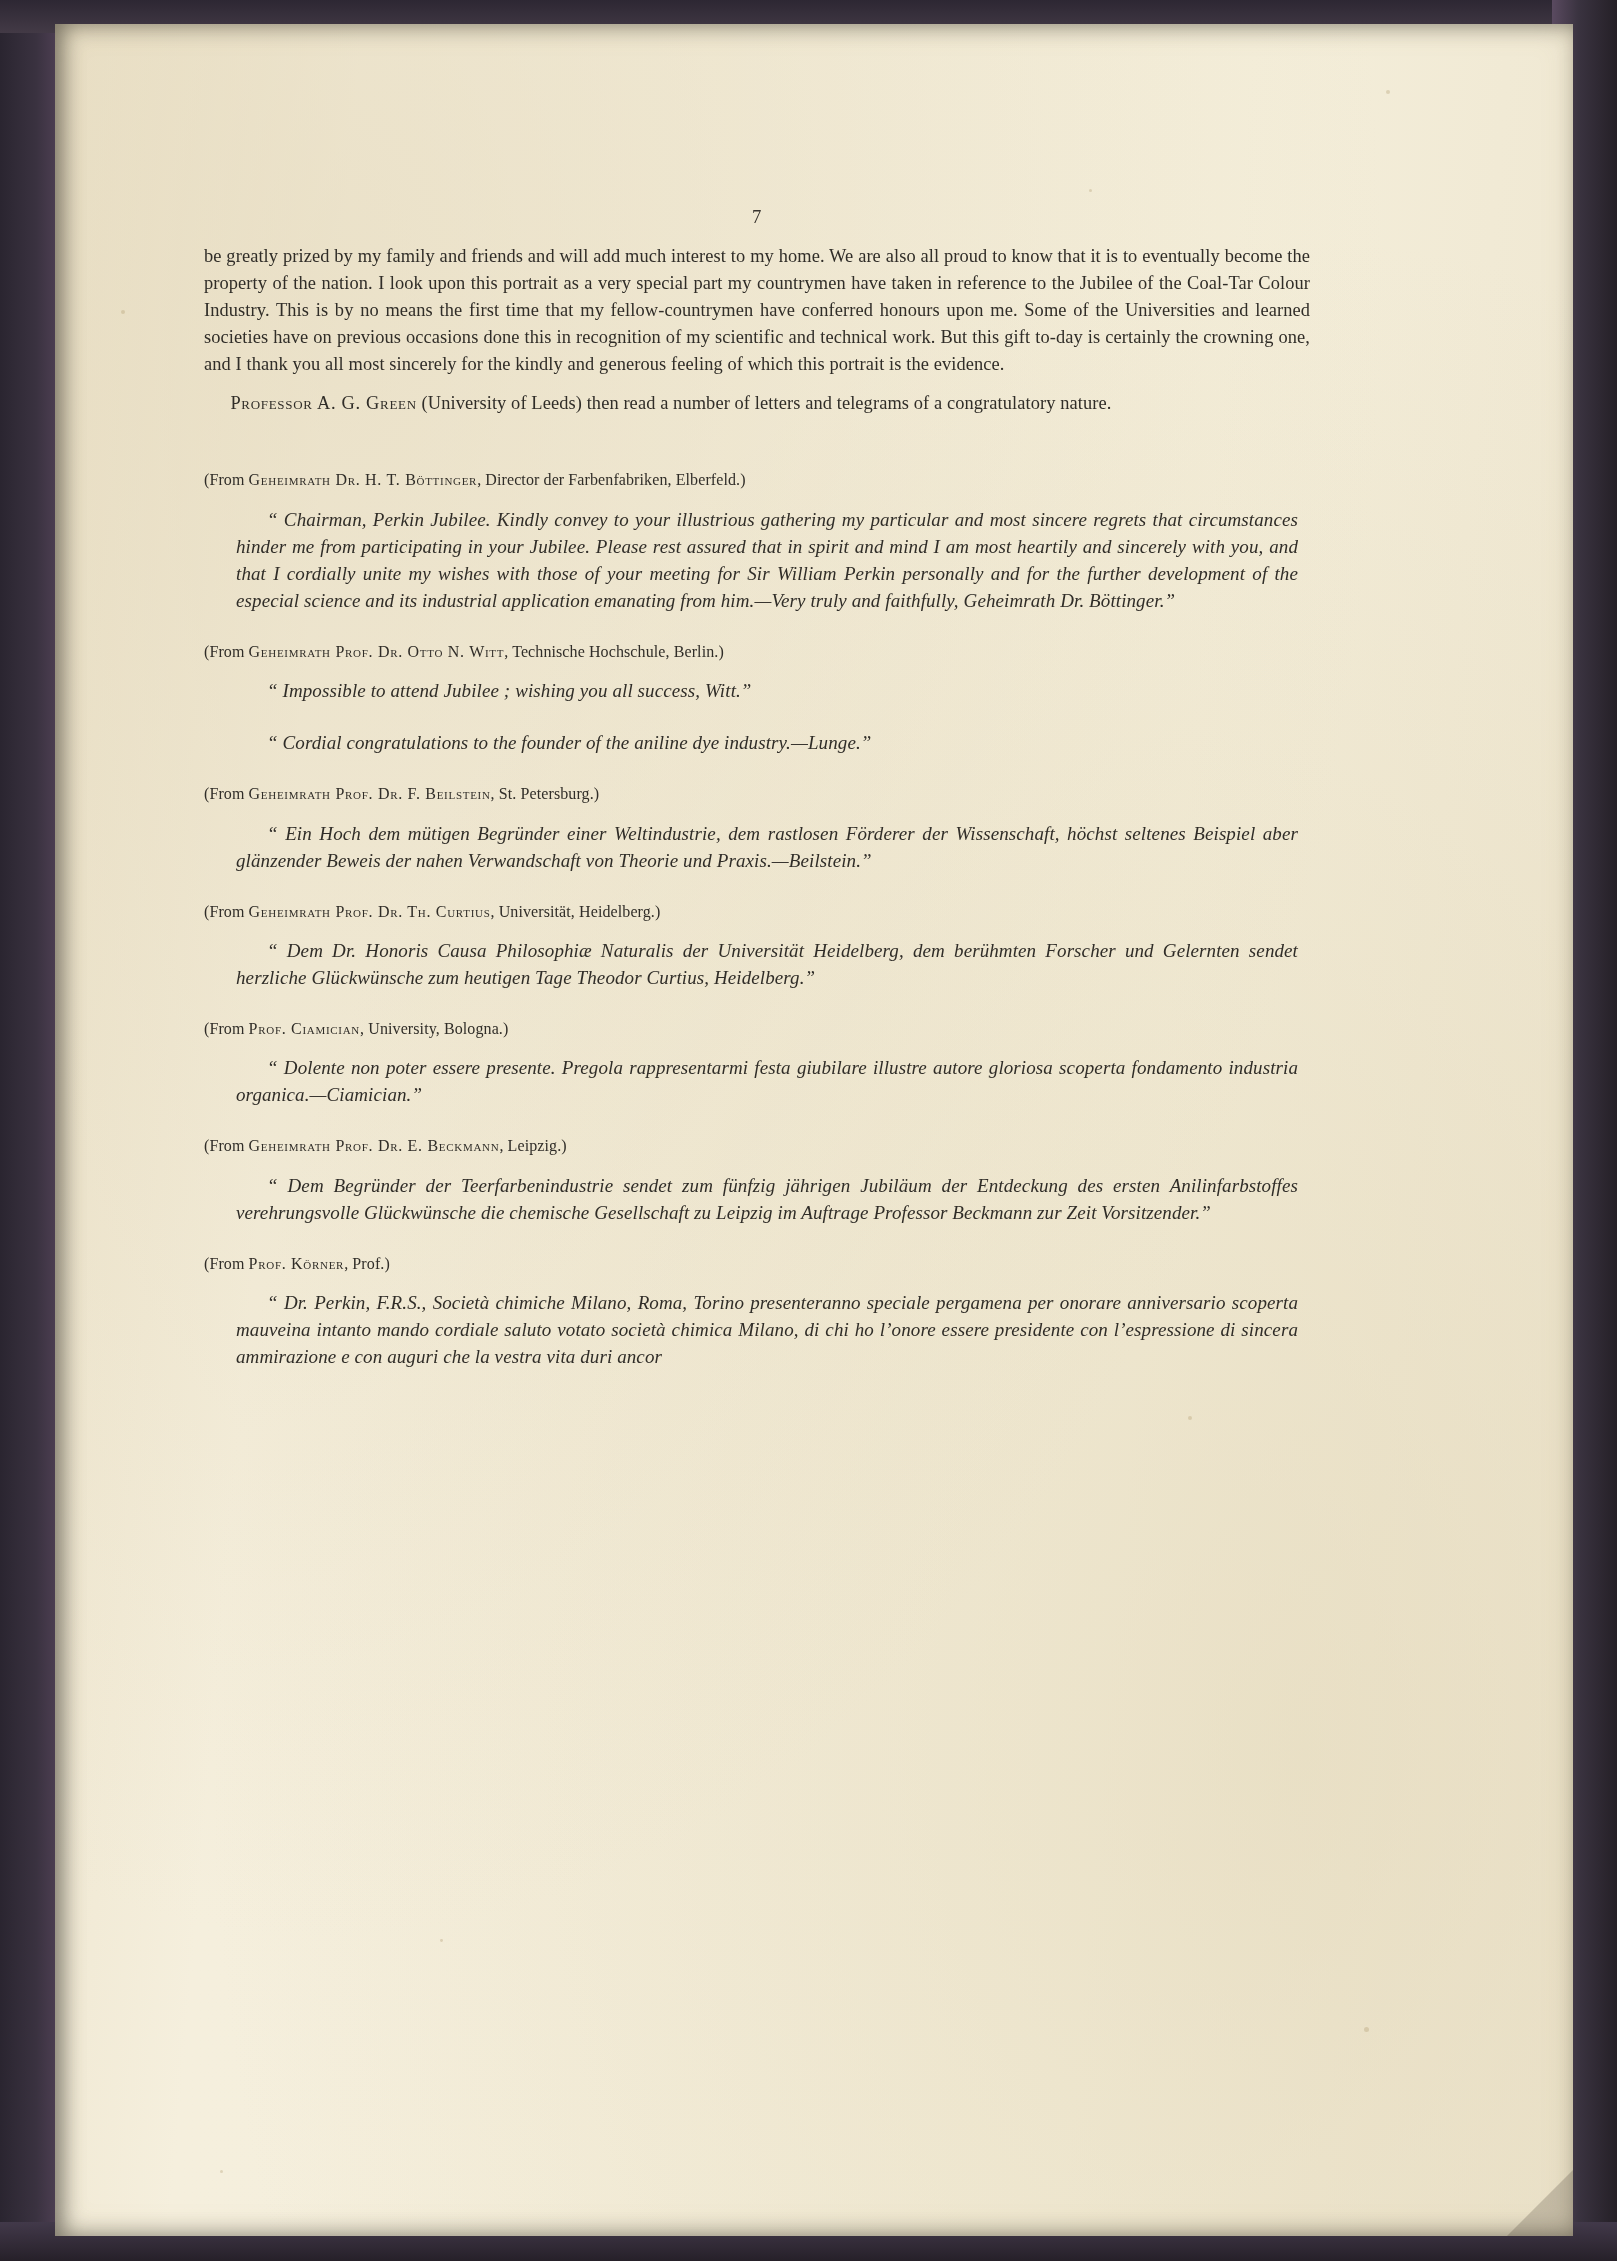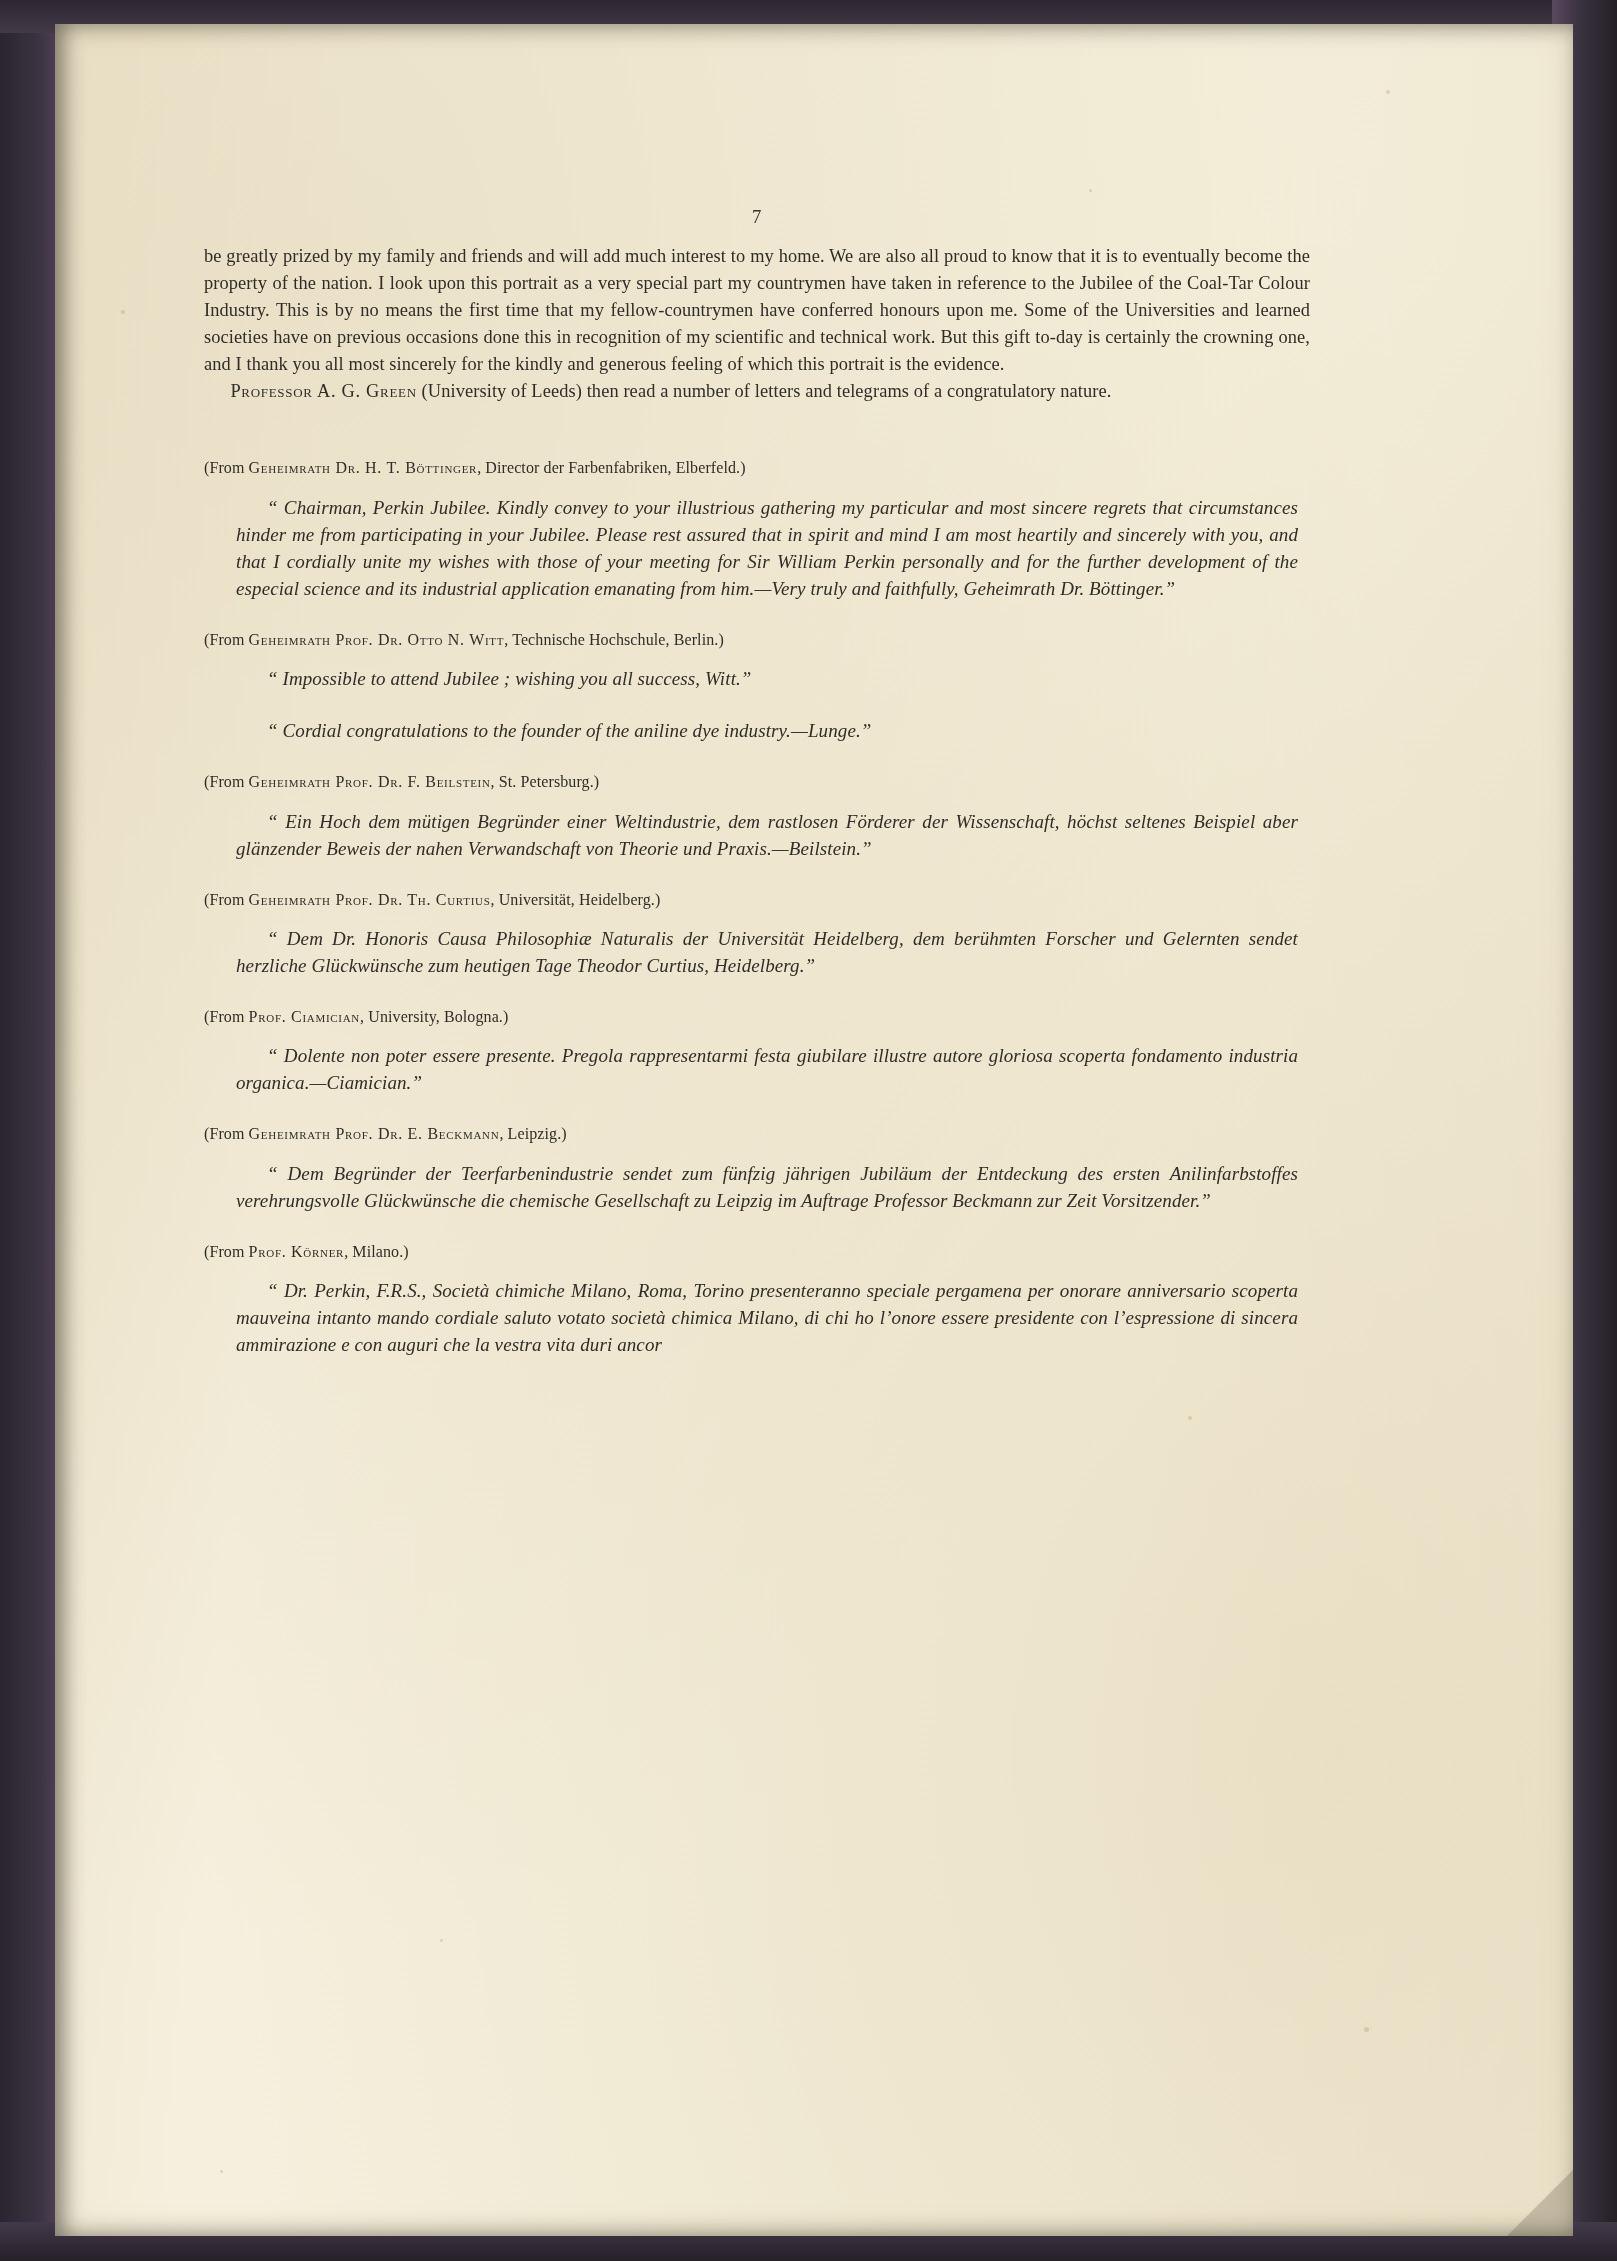--- a/index.html
+++ b/index.html
@@ -105,20 +105,21 @@
     color: #302d28;
     letter-spacing: 0.1px;
   }
 
   p.body-open {
     text-indent: 0;
     font-family: Liberation Serif, serif;
   }
   p.body-indent {
     text-indent: 26.4px;
+    margin-top: 12px;
   }
 
   .smallcaps {
     font-variant: small-caps;
     letter-spacing: 0.7px;
   }
 
   .msg-block {
     margin-top: 25px;
   }
@@ -198,21 +199,21 @@
         <p class="msg-source"><span>(From </span><span class="smallcaps">Prof. Ciamician</span><span>, University, Bologna.)</span></p>
         <p class="msg-body">“ Dolente non poter essere presente. Pregola rappresentarmi festa giubilare illustre autore gloriosa scoperta fondamento industria organica.—Ciamician.”</p>
       </div>
 
       <div class="msg-block">
         <p class="msg-source"><span>(From </span><span class="smallcaps">Geheimrath Prof. Dr. E. Beckmann</span><span>, Leipzig.)</span></p>
         <p class="msg-body">“ Dem Begründer der Teerfarbenindustrie sendet zum fünfzig jährigen Jubiläum der Entdeckung des ersten Anilinfarbstoffes verehrungsvolle Glückwünsche die chemische Gesellschaft zu Leipzig im Auftrage Professor Beckmann zur Zeit Vorsitzender.”</p>
       </div>
 
       <div class="msg-block">
-        <p class="msg-source"><span>(From </span><span class="smallcaps">Prof. Körner</span><span>, Milano.)</span></p>
+        <p class="msg-source"><span>(From </span><span class="smallcaps">Prof. Körner</span><span>, Prof.)</span></p>
         <p class="msg-body">“ Dr. Perkin, F.R.S., Società chimiche Milano, Roma, Torino presenteranno speciale pergamena per onorare anniversario scoperta mauveina intanto mando cordiale saluto votato società chimica Milano, di chi ho l’onore essere presidente con l’espressione di sincera ammirazione e con auguri che la vestra vita duri ancor</p>
       </div>
 
     </div>
 
     <div class="corner-fold"></div>
   </div>
 
 </div>
 

